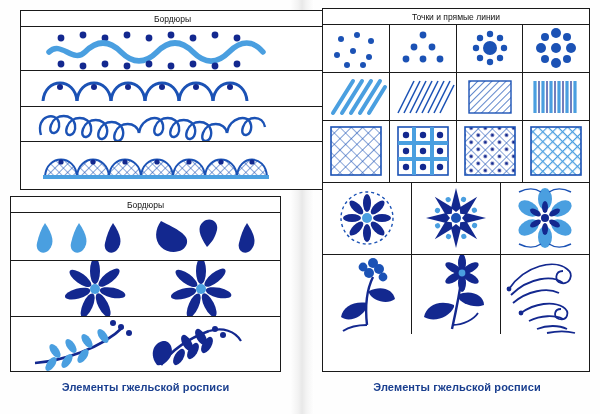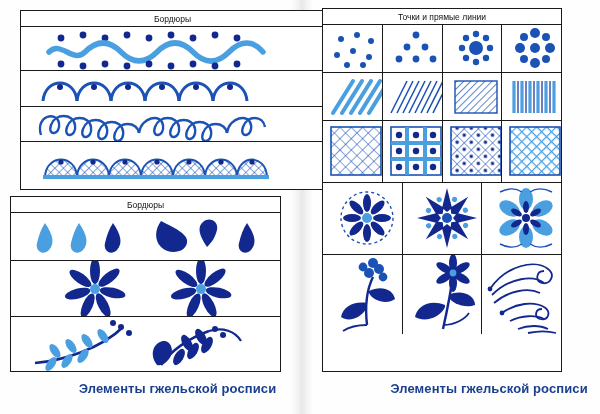--- a/index.html
+++ b/index.html
@@ -28,25 +28,24 @@
   .frame{
     position:absolute;
     border:1px solid #1a1a1a;
     box-sizing:border-box;
     background:#fff;
   }
   .caption{
     position:absolute;
     width:100%;
     text-align:center;
-    font-size:13px;
+    font-size:11px;
     color:#1a3f8f;
     font-weight:bold;
     letter-spacing:.1px;
-    padding-left:32px;
   }
   .title{
     text-align:center;
     font-size:8.5px;
     color:#111;
     padding:3px 0 2px 0;
   }
   .row{
     border-top:1px solid #1a1a1a;
     box-sizing:border-box;
@@ -247,21 +246,21 @@
           </g>
         </svg>
       </div>
     </div>
 
     <div class="caption" style="left:0;top:381px;">Элементы гжельской росписи</div>
   </div>
 
   <div class="sheet right">
 
-    <div class="frame" style="left:8px;top:8px;width:240px;height:364px;">
+    <div class="frame" style="left:8px;top:8px;width:268px;height:364px;">
       <div class="title">Точки и прямые линии</div>
 
       <div class="row first" style="height:48px;border-top:1px solid #1a1a1a;">
         <div class="cellrow" style="height:100%;">
           <div class="cell first">
             <svg width="66" height="47" viewBox="0 0 66 47">
               <g fill="#1b52b5">
                 <circle cx="18" cy="14" r="3"></circle>
                   <circle cx="34" cy="10" r="3"></circle>
                   <circle cx="48" cy="16" r="3"></circle>

